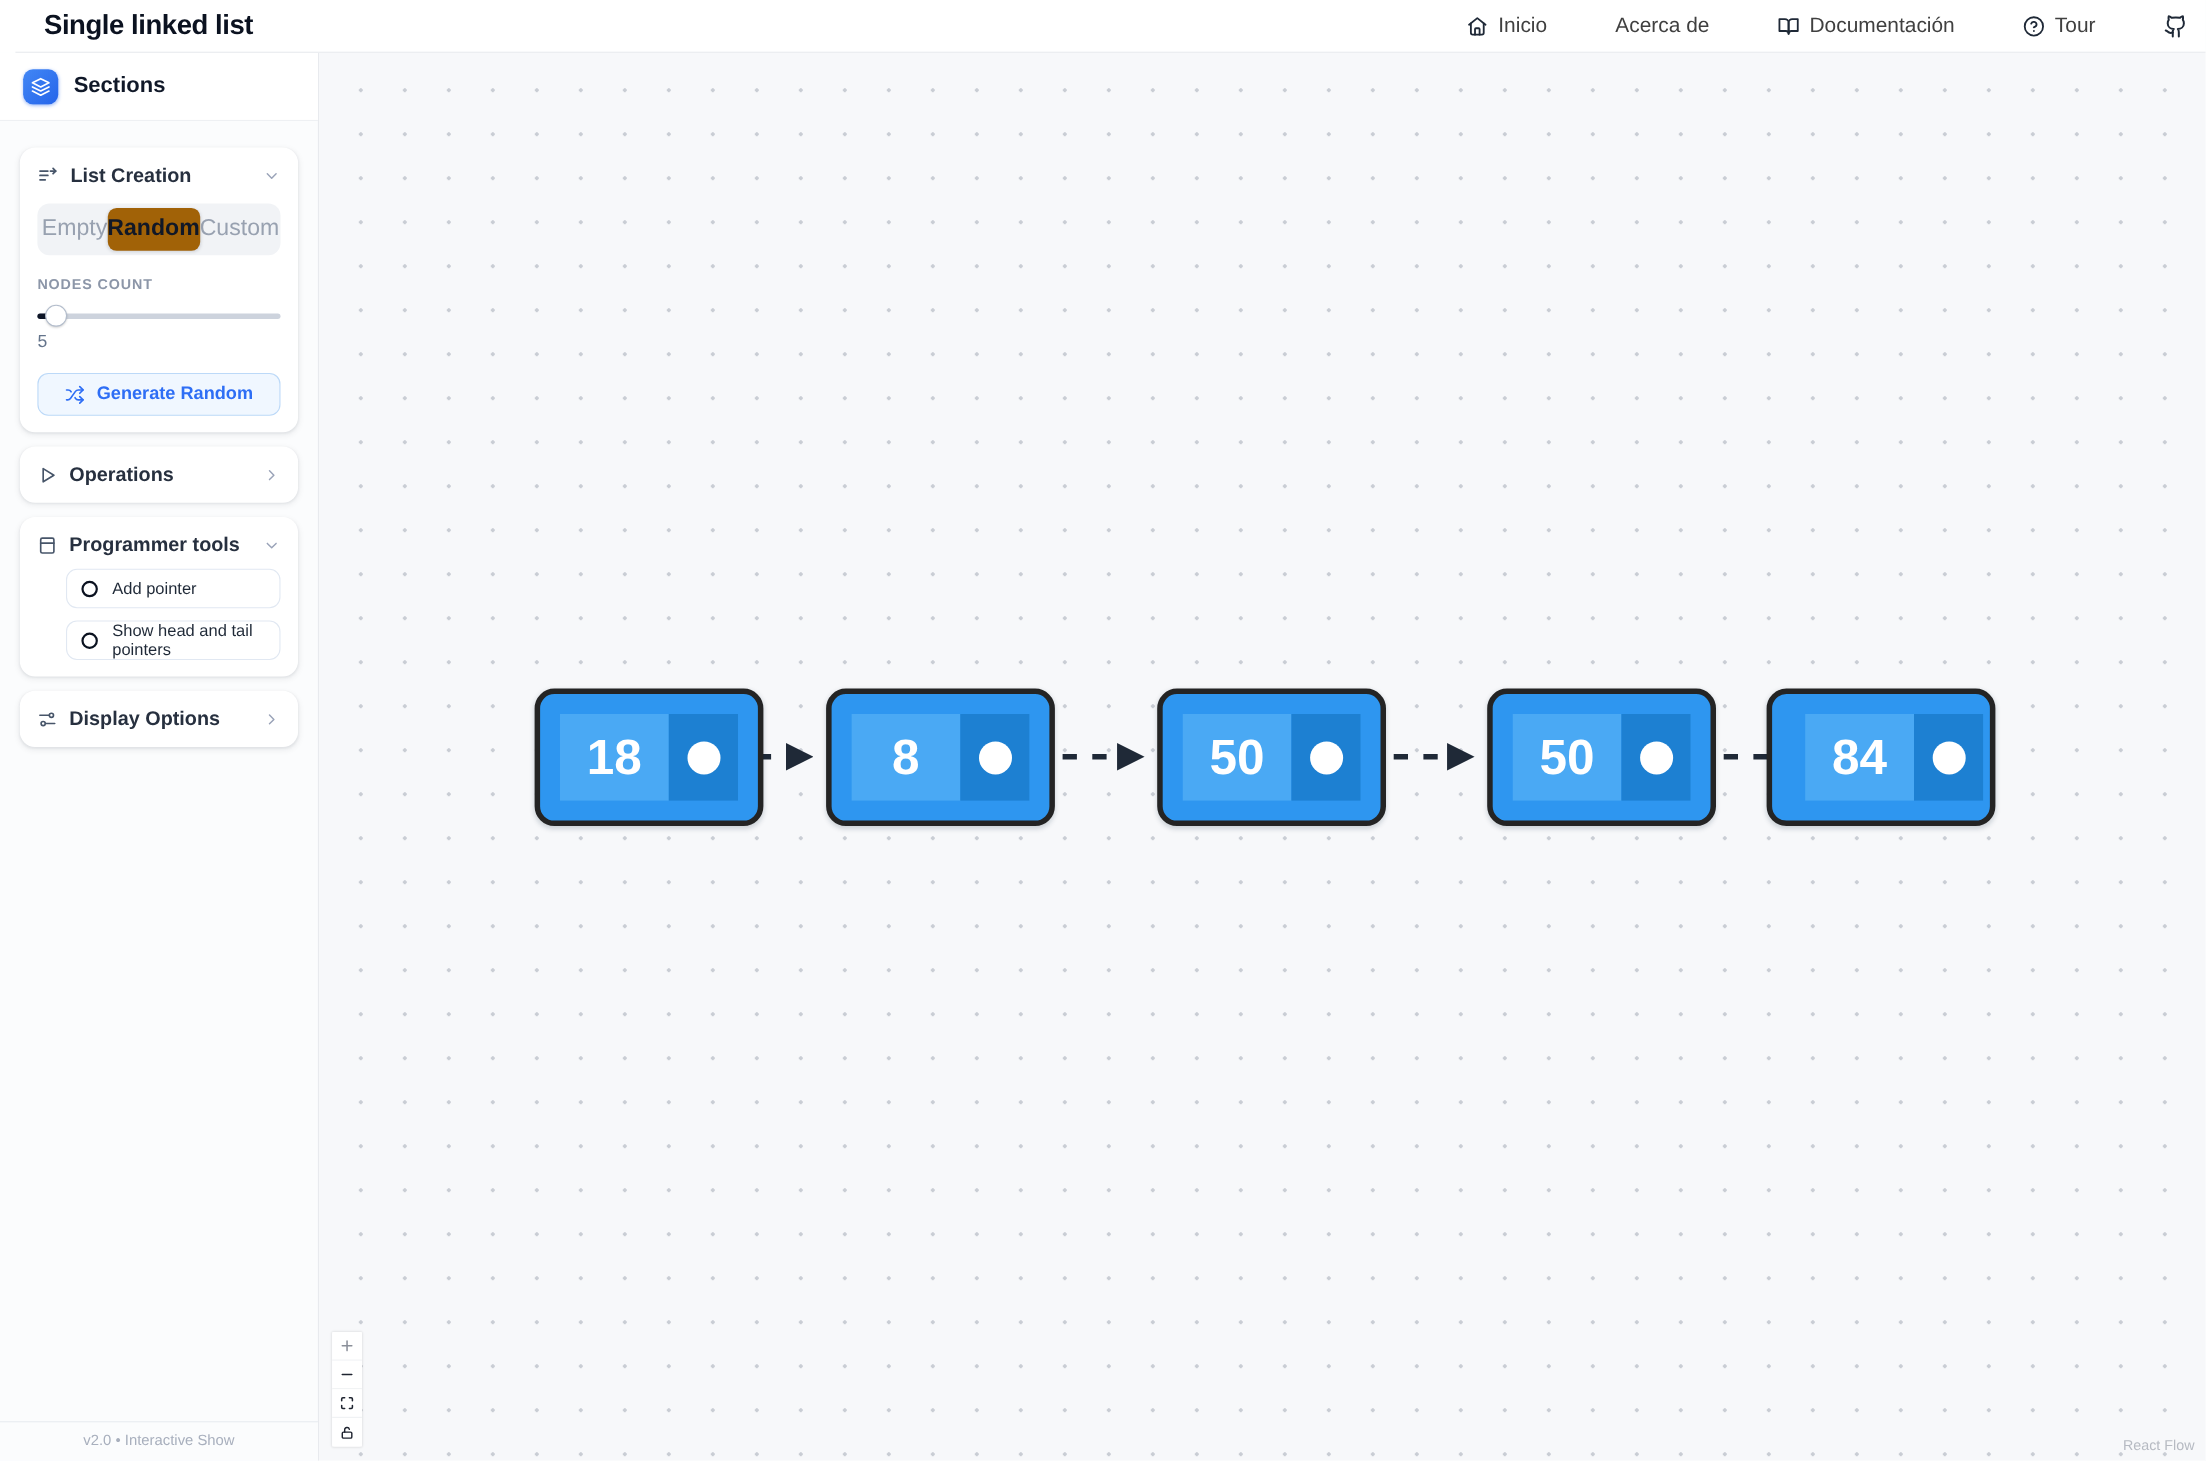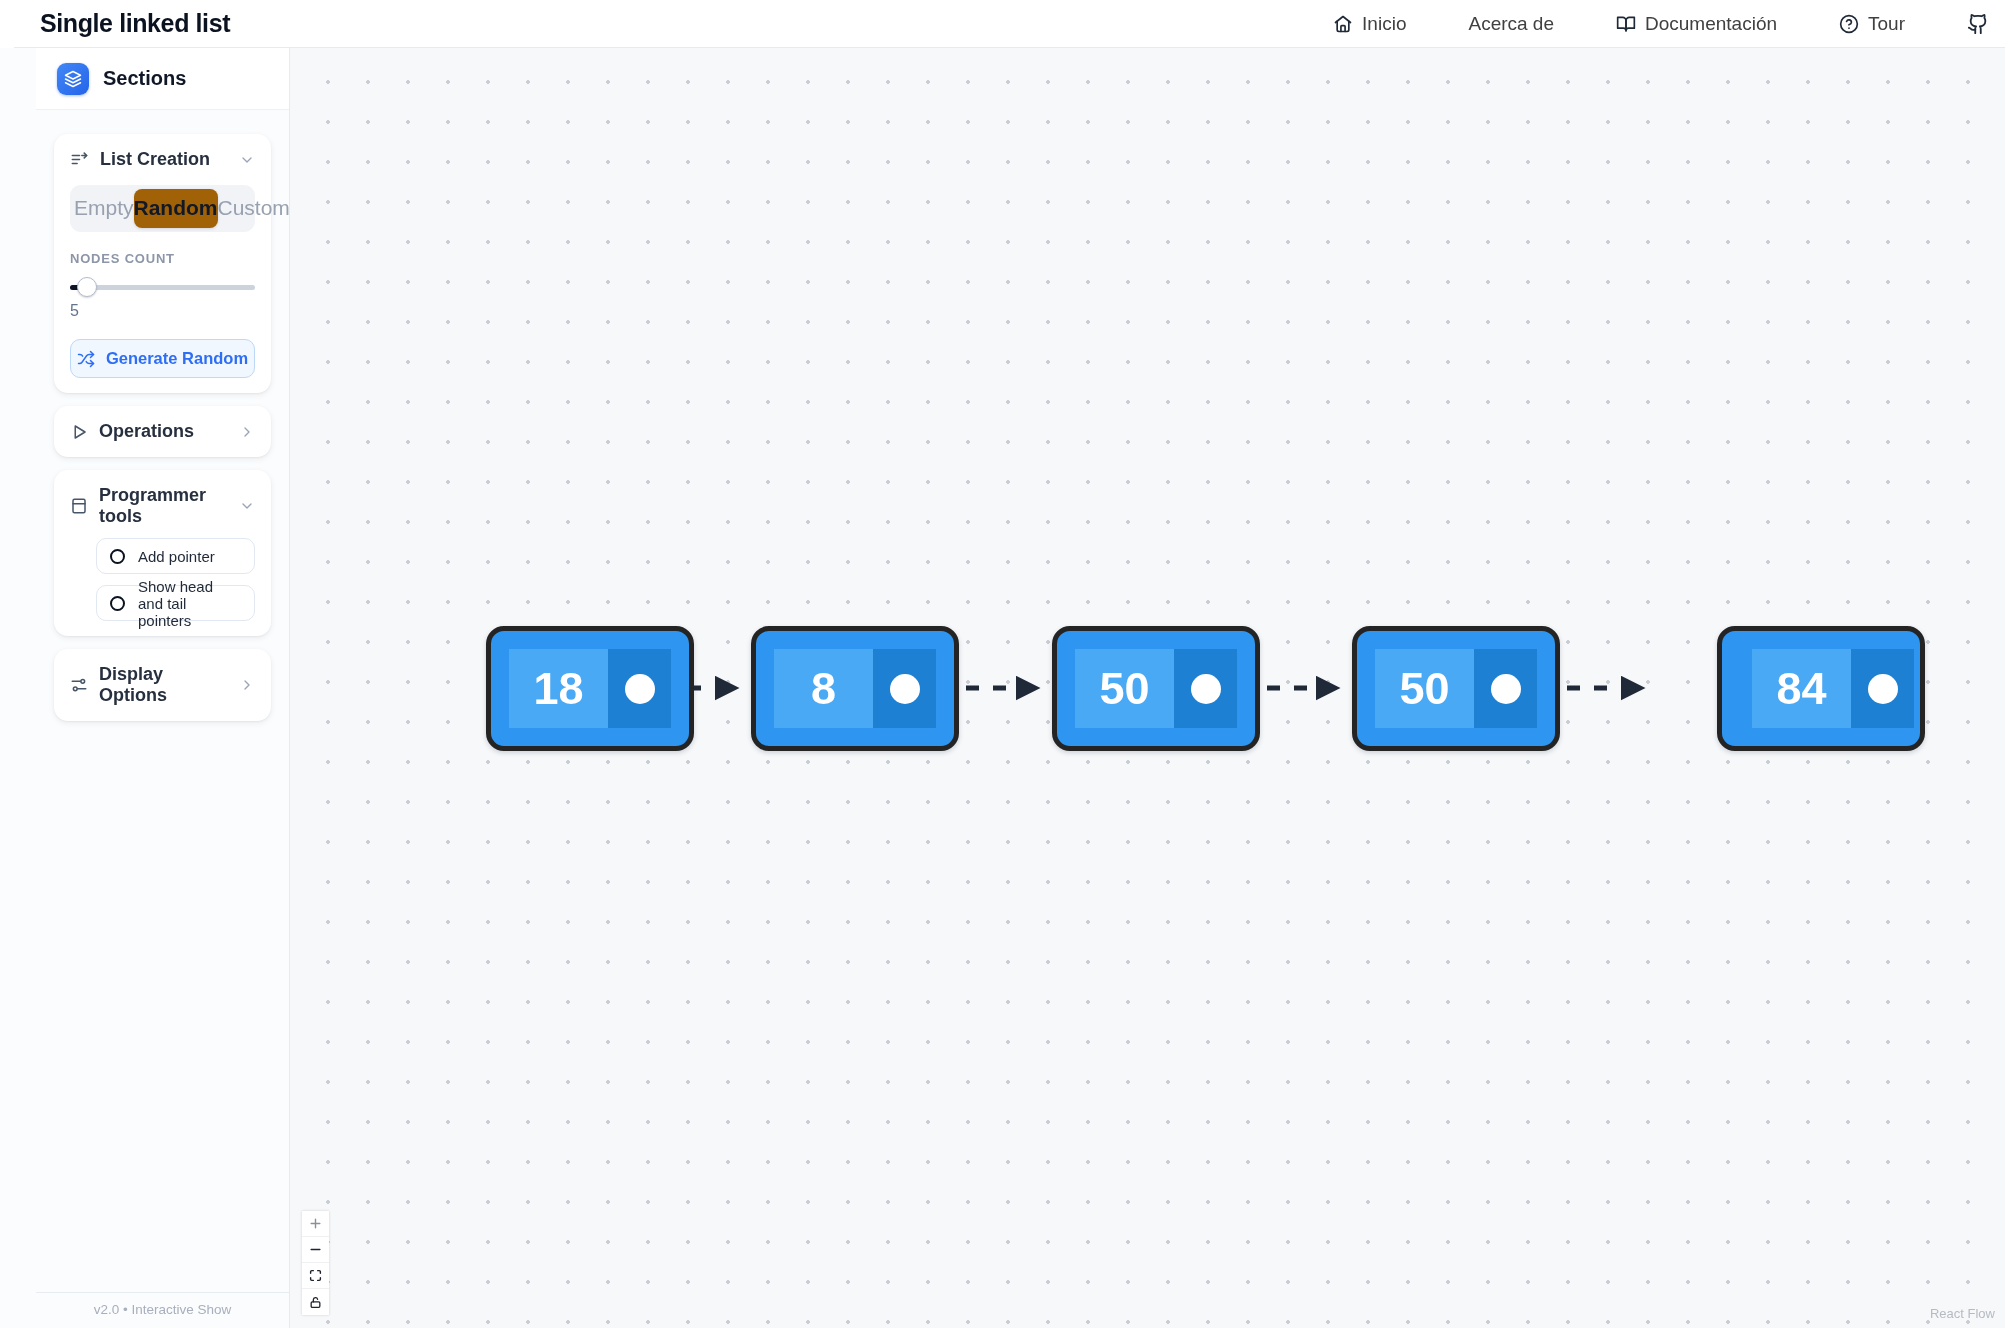--- a/index.html
+++ b/index.html
@@ -10,21 +10,21 @@
   .navbar { position:absolute; top:0; left:14px; width:2005px; height:48px; background:#fff;
             border-bottom:1px solid #e8eaee; display:flex; align-items:center; padding:0 26px; z-index:30; }
   .navbar-title { font-size:25px; font-weight:700; color:#0b1220; letter-spacing:-0.4px; }
   .nav-items { margin-left:auto; display:flex; align-items:center; gap:62px; padding-right:4px; }
   .nav-item { display:flex; align-items:center; gap:9px; font-size:19px; color:#404040; cursor:pointer; }
   .nav-item svg { display:block; }
   .icon-stroke { stroke:#1f2937; fill:none; stroke-width:2; stroke-linecap:round; stroke-linejoin:round; }
 
   
   .sidebar { position:absolute; top:48px; left:0; width:290px; height:1280px; background:#fbfcfd;
-             border-right:1px solid #e8eaee; display:flex; flex-direction:column; z-index:20;padding-left:36px; }
+             border-right:1px solid #e8eaee; display:flex; flex-direction:column; z-index:20; }
   .sidebar-header { height:62px; flex:0 0 62px; display:flex; align-items:center; gap:14px; padding:0 21px;
                     background:#fff; border-bottom:1px solid #eef0f3; }
   .sections-icon { width:32px; height:32px; border-radius:9px;
                    background:linear-gradient(135deg,#4287f5,#2464ea); display:flex; align-items:center; justify-content:center;
                    box-shadow:0 1px 3px rgba(37,99,235,.4); }
   .sidebar-title { font-size:20px; font-weight:700; color:#101828; }
   .sidebar-content { flex:1 1 auto; padding:24px 18px 0 18px; display:flex; flex-direction:column; gap:13px; overflow:hidden; }
   .card { background:#fff; border-radius:14px; padding:15px 16px;
           box-shadow:0 1px 2px rgba(16,24,40,.05), 0 2px 6px rgba(16,24,40,.07); }
   .card-header { display:flex; align-items:center; gap:11px; font-size:18px; font-weight:600; color:#27303f; cursor:pointer; }
@@ -63,21 +63,21 @@
             background-image:radial-gradient(circle,#c9cdd4 1.6px, transparent 1.6px);
             background-size:40px 40px; background-position:18px 14px; }
 
   .ll-node { position:absolute; top:578px; width:208px; height:125px; background:#2e96f0;
              border:5px solid #242424; border-radius:18px; display:flex; align-items:center;
              justify-content:center; cursor:grab; box-shadow:0 2px 5px rgba(13,38,63,.18); }
   .ll-node:nth-of-type(1){ left:156px;margin-left:40px; }
   .ll-node:nth-of-type(2){ left:461px; }
   .ll-node:nth-of-type(3){ left:762px; }
   .ll-node:nth-of-type(4){ left:1062px; }
-  .ll-node:nth-of-type(5){ left:1427px;padding-left:24px; }
+  .ll-node:nth-of-type(5){ left:1316px;padding-left:24px; }
   .node-inner { display:flex; width:162px; height:79px; overflow:hidden; }
   .node-value { width:99px; background:#4aa9f4; display:flex; align-items:center; justify-content:center;
                 color:#fff; font-size:45px; font-weight:700; }
   .node-pointer { width:63px; background:#1d80d2; display:flex; align-items:center; justify-content:center; }
   .pointer-dot { width:30px; height:30px; background:#fff; border-radius:50%; }
 
   .edges-svg { position:absolute; top:0; left:0; width:1715px; height:1280px; pointer-events:none; }
 
   
   .rf-controls { position:absolute; left:12px; bottom:13px; width:27px; background:#fff;

